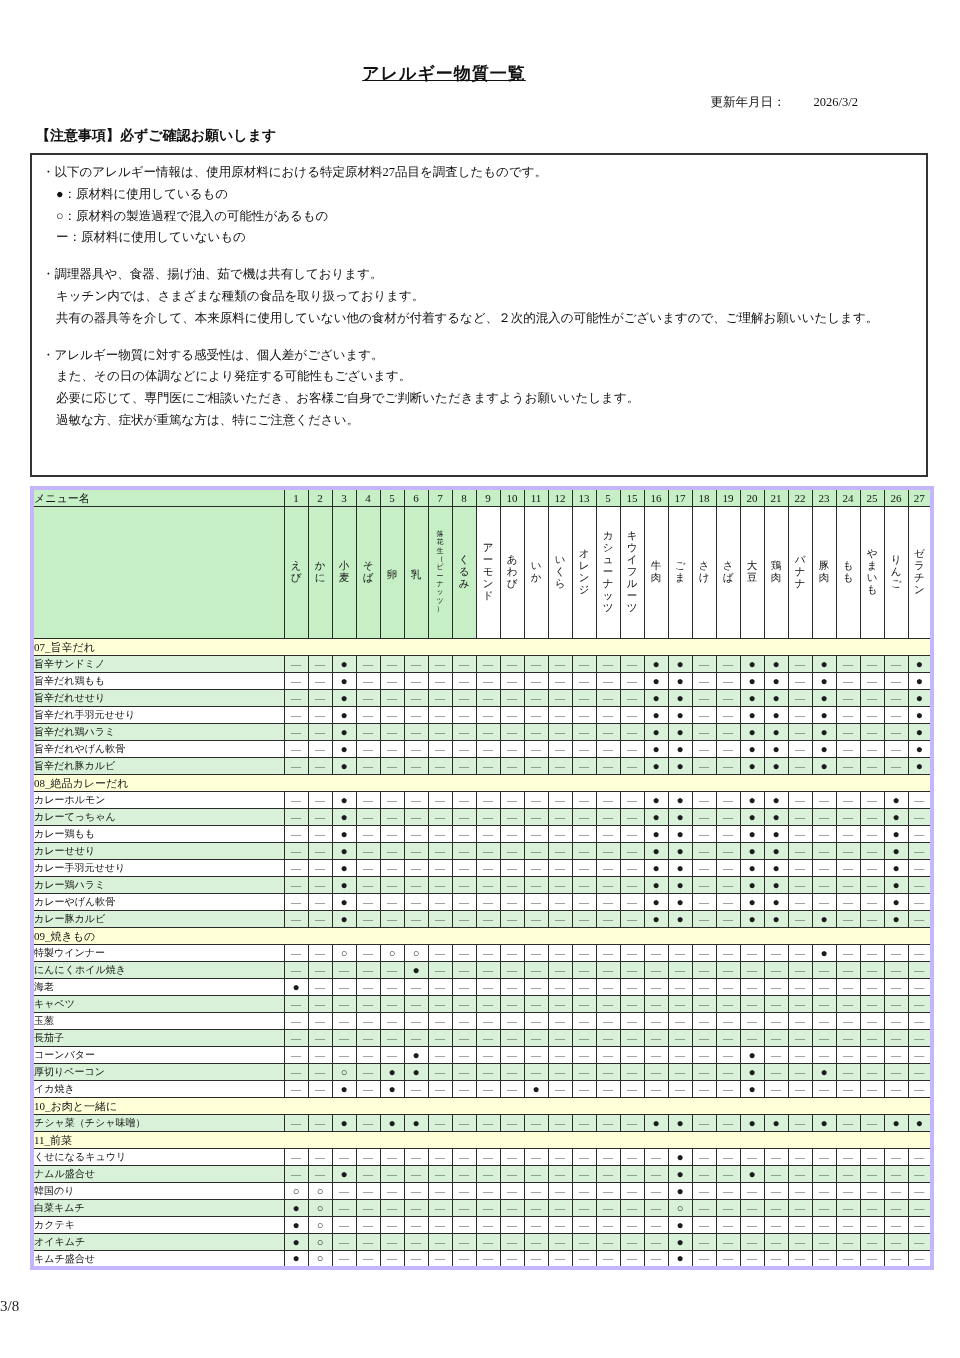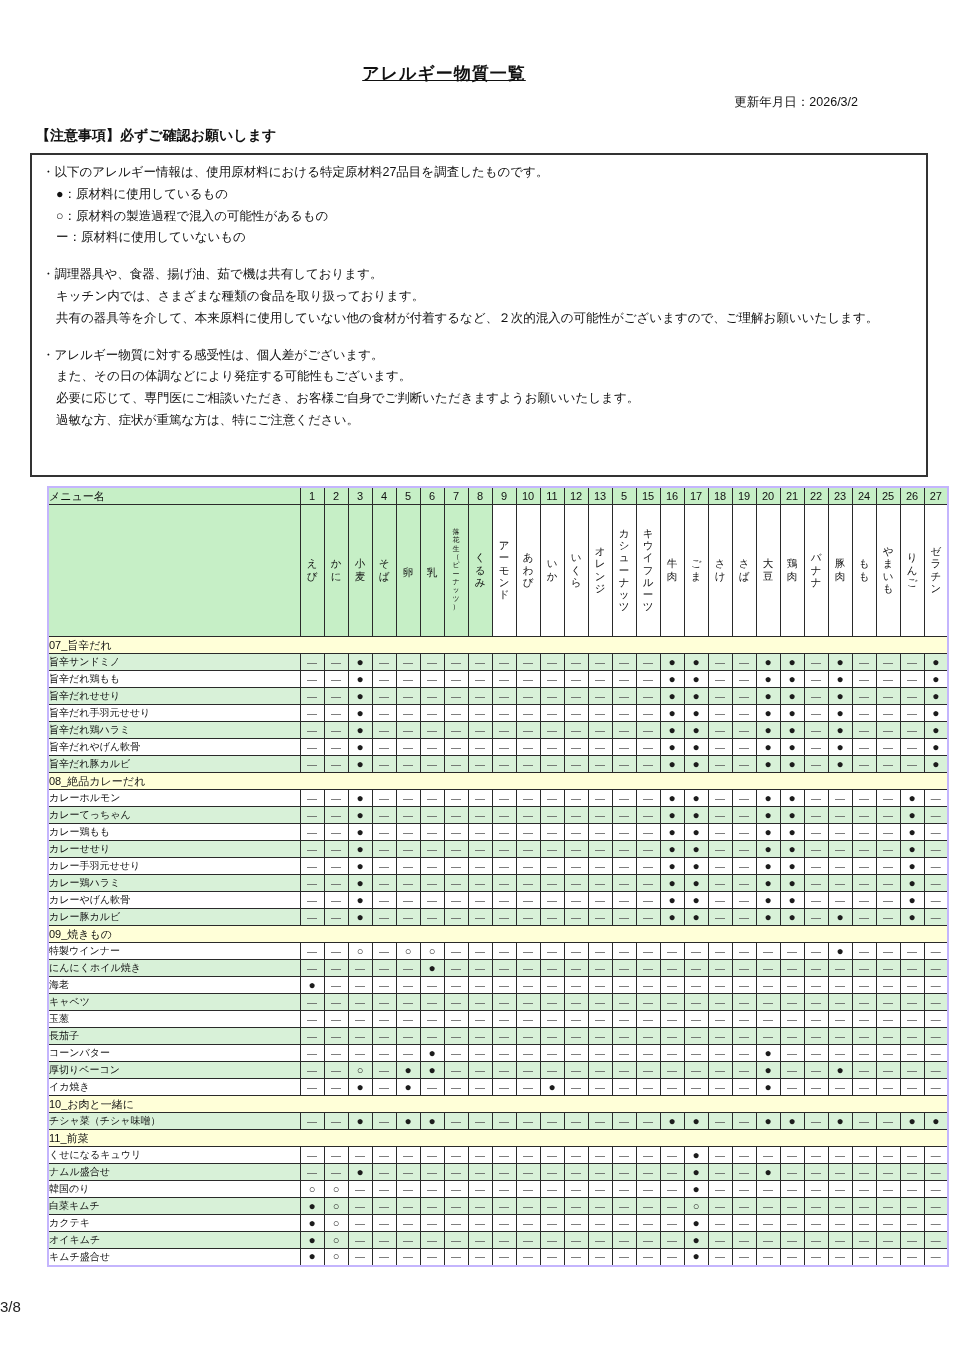--- a/index.html
+++ b/index.html
@@ -1,34 +1,34 @@
 <!DOCTYPE html>
 <html lang="ja"><head>
 <meta charset="utf-8">
 <style>
   html,body { margin:0; padding:0; background:#ffffff; }
   .page {
     position:relative; width:888px; height:1358px; background:#ffffff;
-    font-family:Liberation Sans, sans-serif; color:#111;
+    font-family:Liberation Serif, serif; color:#111;
   }
   .title-wrap { position:absolute; top:62px; left:0; right:0; text-align:center; }
   .title { font-size:17px; font-weight:bold; text-decoration:underline; letter-spacing:1px; }
   .date-row { position:absolute; top:94px; right:30px; font-size:12.5px; }
-  .date-row .val { }
+  .date-row .val { margin-left:28px; }
   .notice-heading { position:absolute; top:127px; left:36px; font-size:14px; font-weight:bold; }
   .notice-box {
     position:absolute; top:153px; left:30px; width:898px; height:324px;
     border:2px solid #333; box-sizing:border-box; padding:7px 10px;
   }
   .nline { font-size:12.5px; line-height:21.8px; white-space:nowrap; overflow:hidden; }
   .nline.ind { padding-left:14px; }
   .nspacer { height:15px; }
 
   .table-wrap { position:absolute; top:486px; left:30px; }
-  table.allergen { border-collapse:collapse; table-layout:fixed; width:900px; border:2px solid #c4b5fd;margin-left:17px; }
+  table.allergen { border-collapse:collapse; table-layout:fixed; width:900px; border:4px solid #c4b5fd; }
   table.allergen th, table.allergen td { border:1px solid #2a2a2a; padding:0; overflow:hidden; }
   .num-head { background:#c6efc6; font-size:11px; font-weight:normal; text-align:center; height:16px; }
   .menu-head { background:#c6efc6; font-size:11px; font-weight:normal; text-align:left; padding:0 5px; }
   .menu-blank { background:#c6efc6; }
   .name-head { background:#ffffff; height:131px; vertical-align:middle; text-align:center; font-weight:normal; }
   .name-head.mand { background:#c6efc6; }
   .vtext { display:inline-block; white-space:pre; font-size:10.5px; line-height:1.15; text-align:center; }
   .vtext.small { font-size:7px; line-height:1.2; }
   tbody tr { height:17px; }
   td.section { background:#ffffd8; font-size:11px; text-align:left; padding:0 5px; white-space:nowrap; }

